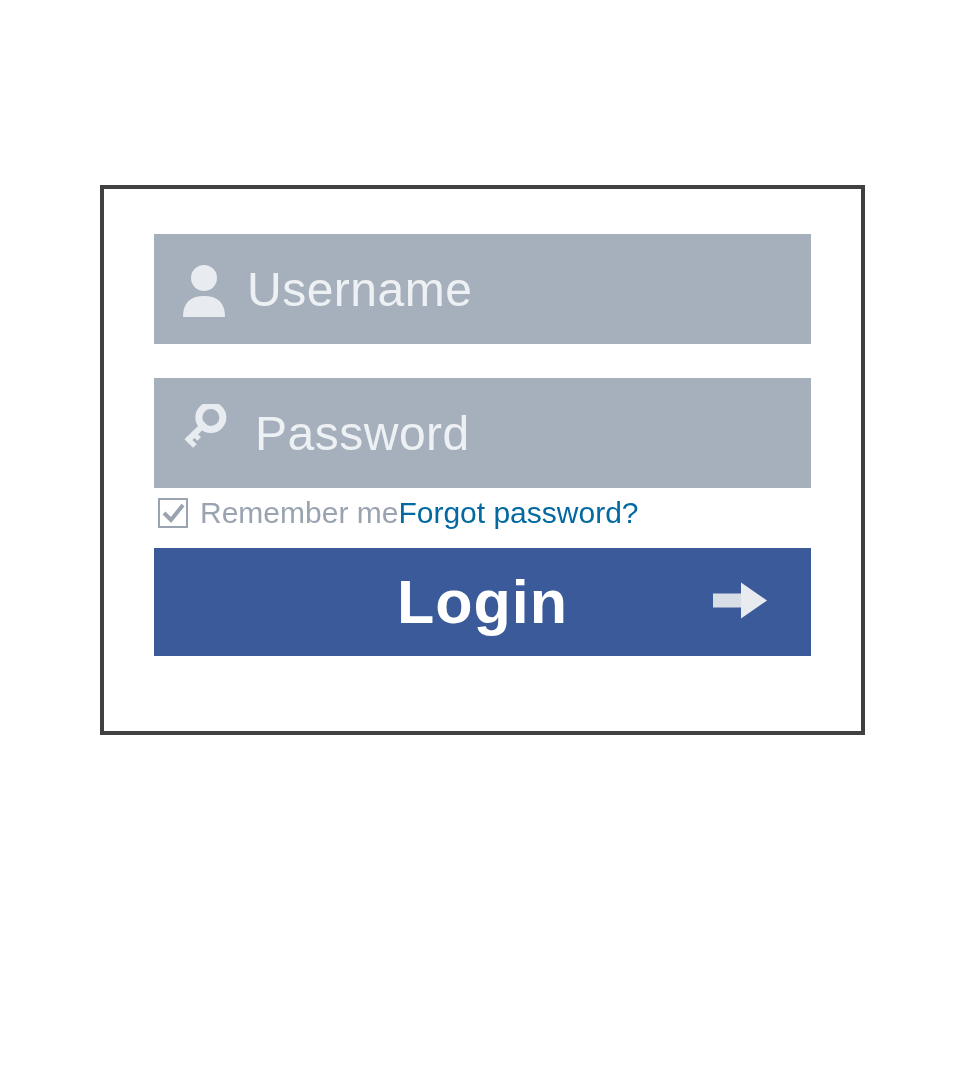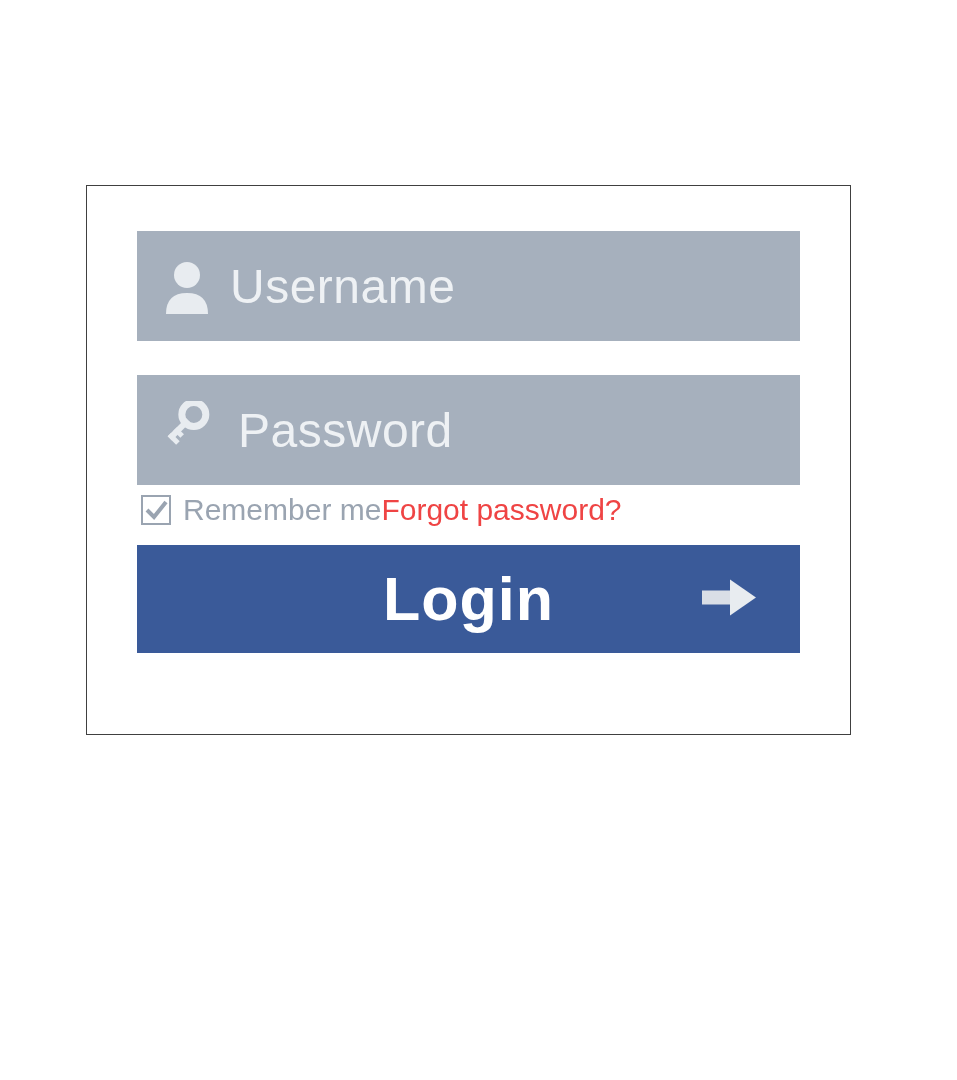--- a/index.html
+++ b/index.html
@@ -4,25 +4,25 @@
 <style>
   * { box-sizing: border-box; margin: 0; padding: 0; }
   html, body { width: 957px; height: 1080px; background: #ffffff; font-family: "Segoe UI", Arial, sans-serif; }
   .canvas {
     position: relative;
     width: 957px;
     height: 1080px;
   }
   .login-card {
     position: absolute;
-    left: 86px;
+    left: 100px;
     top: 185px;
     width: 765px;
     height: 550px;
-    border: 1px solid #404040;
+    border: 4px solid #404040;
     background: #ffffff;
     padding: 45px 50px 40px 50px;
   }
   .input-row {
     width: 100%;
     height: 110px;
     background: #a6b0bd;
     display: flex;
     align-items: center;
     padding: 0 20px 0 25px;
@@ -71,21 +71,21 @@
   }
   .checkbox {
     width: 30px;
     height: 30px;
     border: 2px solid #9aa4b1;
     display: flex;
     align-items: center;
     justify-content: center;
   }
   .forgot {
-    color: #ef4444;
+    color: #0369a1;
     font-size: 30px;
     font-weight: 300;
     cursor: pointer;
   }
   .login-btn {
     width: 100%;
     height: 108px;
     background: #3a5a99;
     display: flex;
     align-items: center;

